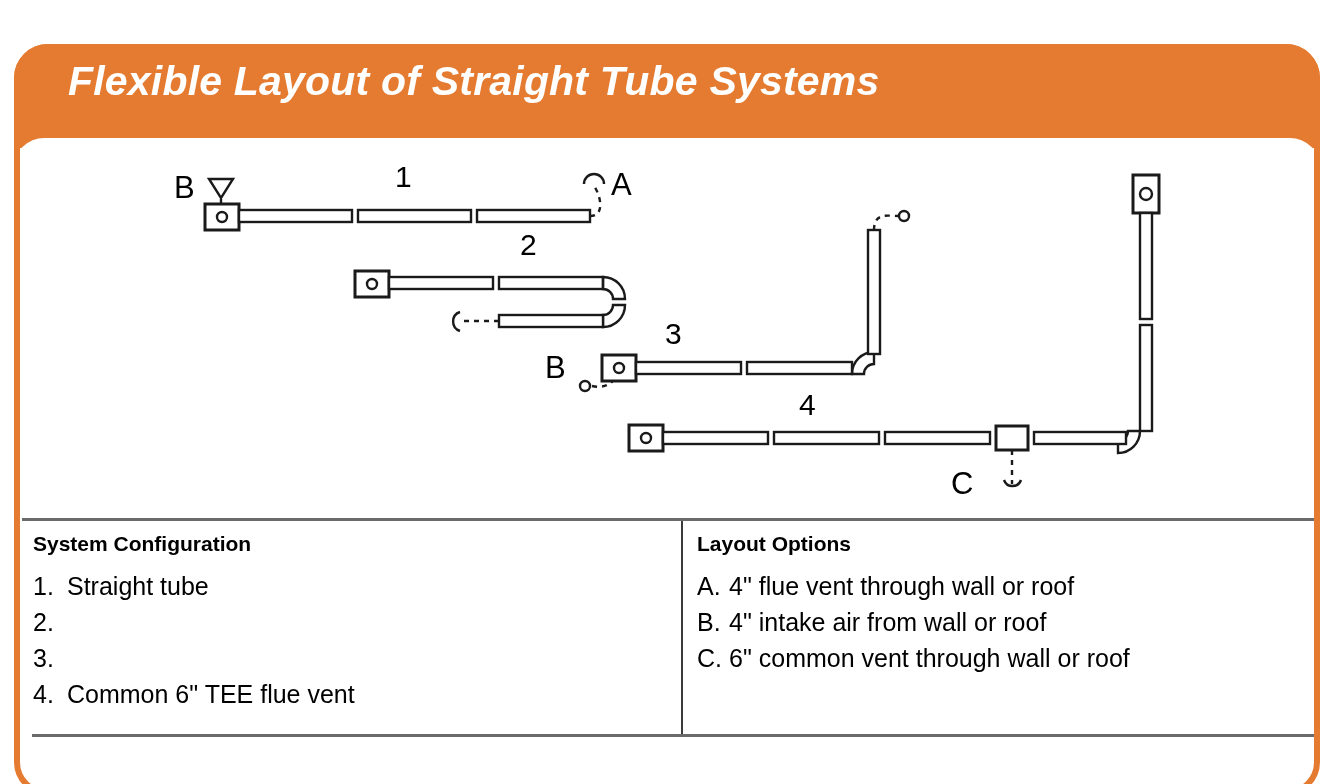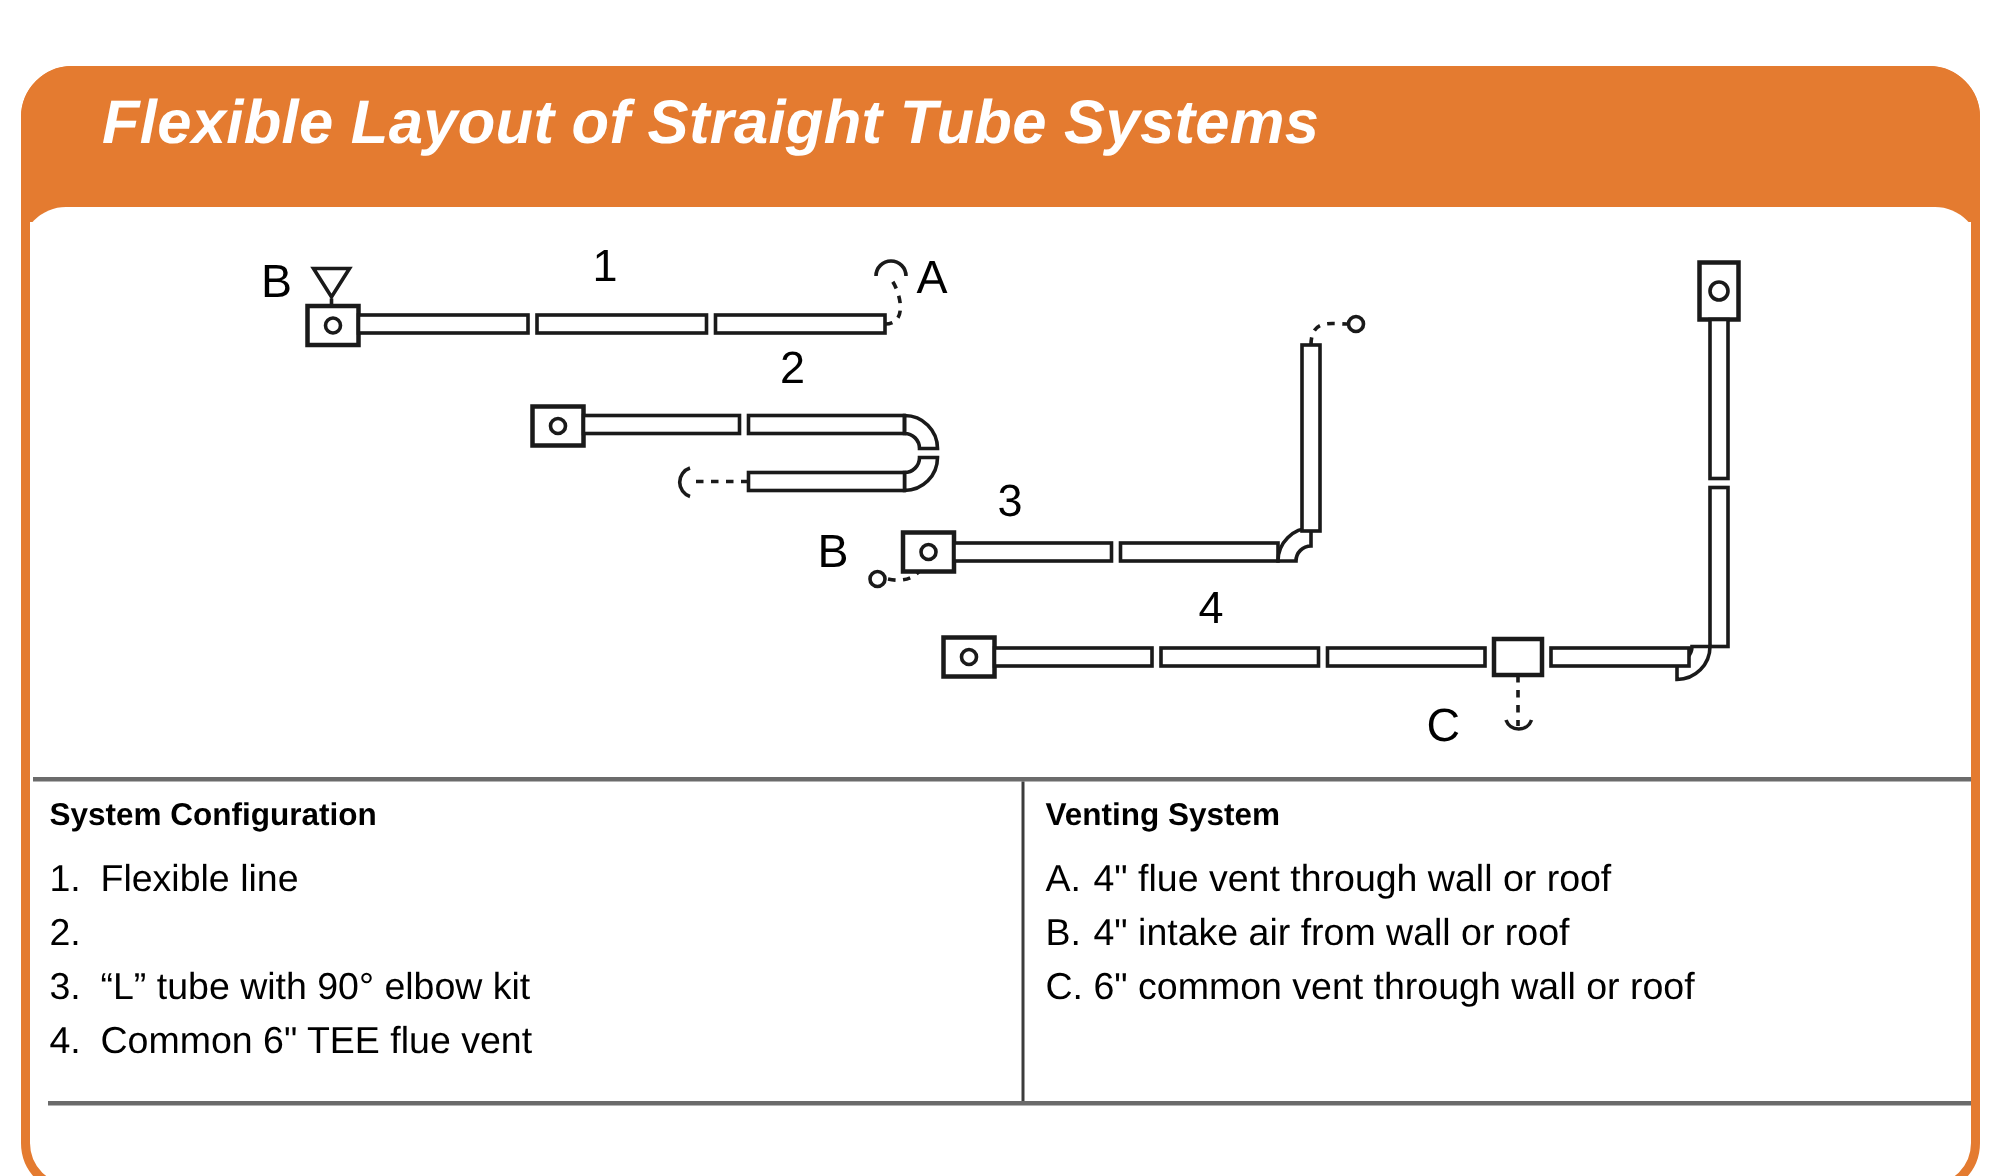--- a/index.html
+++ b/index.html
@@ -240,38 +240,37 @@
 
   <div class="hdivider" style="left:22px; top:486px; width:1292px;"></div>
   <div class="vdivider" style="left:681px; top:489px; height:213px;"></div>
   <div class="hdivider" style="left:32px; top:702px; width:1282px;"></div>
 
   <div class="legend" style="left:33px; top:500px; width:630px;">
     <div class="legend-title">System Configuration</div>
     <ul class="legend-list" style="margin-top:12px;">
       <li class="legend-row">
         <span class="legend-marker">1.</span>
-        <span>Flexible line</span>
+        <span>Straight tube</span>
       </li>
       <li class="legend-row">
         <span class="legend-marker">2.</span>
       </li>
       <li class="legend-row">
         <span class="legend-marker">3.</span>
-        <span>“L” tube with 90° elbow kit</span>
       </li>
       <li class="legend-row">
         <span class="legend-marker">4.</span>
         <span>Common 6" TEE flue vent</span>
       </li>
     </ul>
   </div>
 
   <div class="legend" style="left:697px; top:500px; width:610px;">
-    <div class="legend-title">Venting System</div>
+    <div class="legend-title">Layout Options</div>
     <ul class="legend-list" style="margin-top:12px;">
       <li class="legend-row">
         <span class="legend-marker wide">A.</span>
         <span>4" flue vent through wall or roof</span>
       </li>
       <li class="legend-row">
         <span class="legend-marker wide">B.</span>
         <span>4" intake air from wall or roof</span>
       </li>
       <li class="legend-row">

